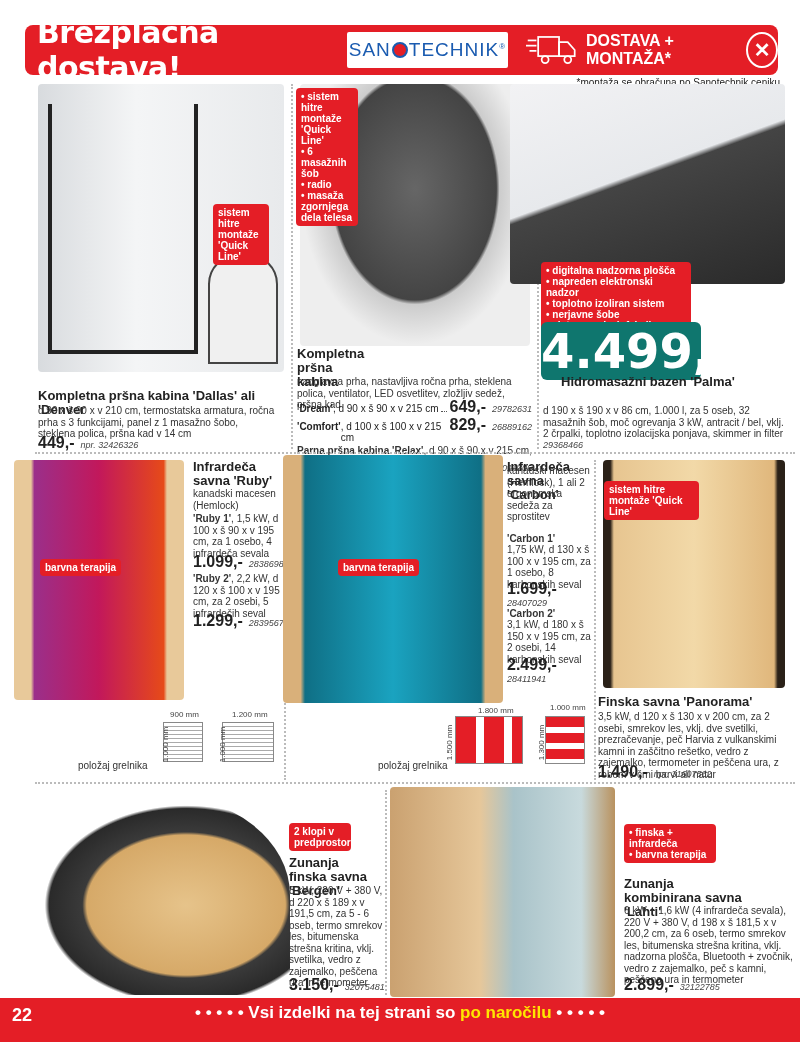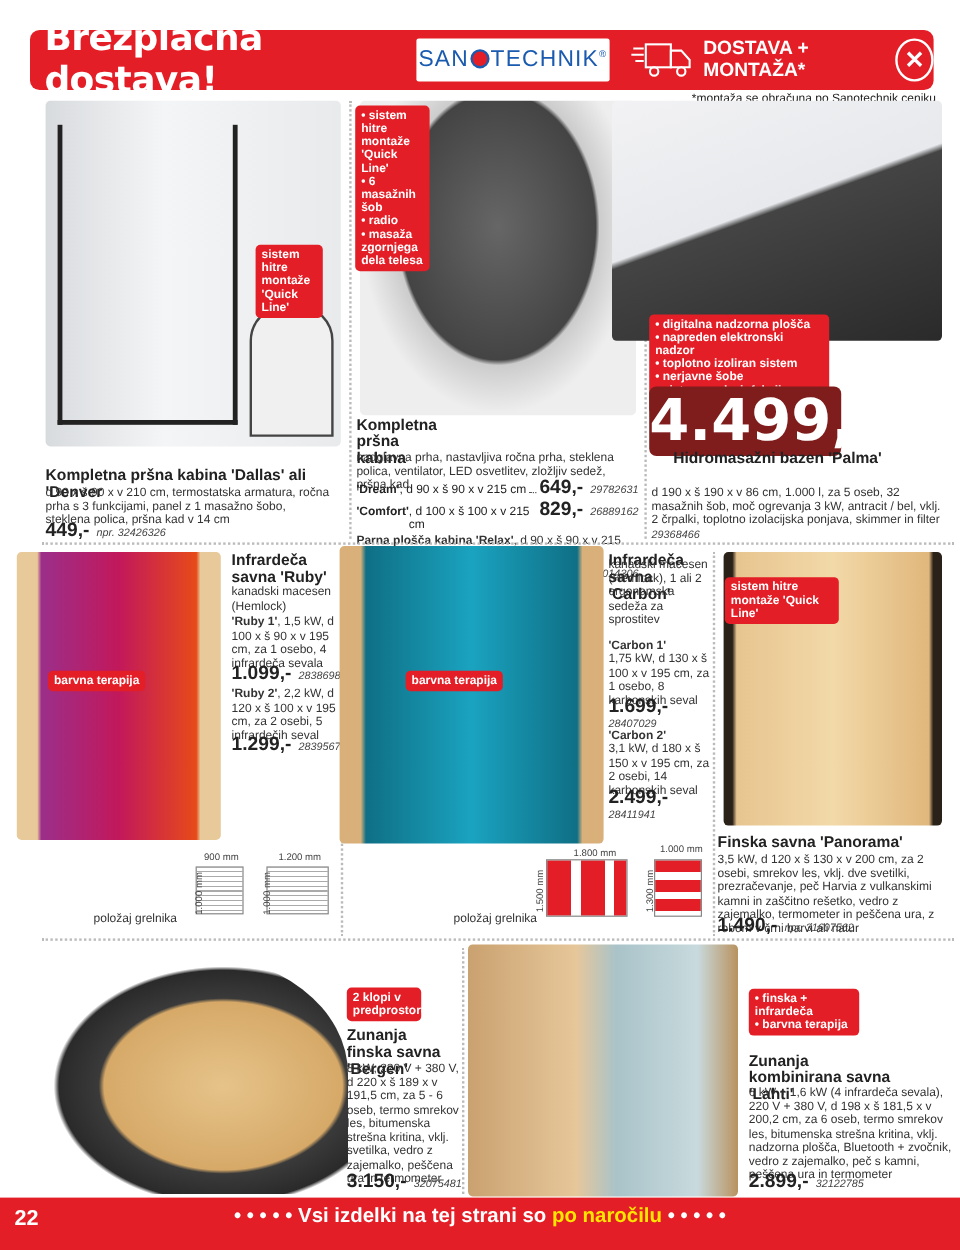--- a/index.html
+++ b/index.html
@@ -18,21 +18,21 @@
   .redtag { background: #e41e26; color: #fff; font-weight: bold; font-size: 10px; line-height: 11px; padding: 3px 5px; border-radius: 4px; }
   .redtag ul { list-style: none; }
   .redtag li::before { content: "• "; }
   .ptitle { font-weight: bold; font-size: 13px; line-height: 14px; color: #222; }
   .pdesc { font-size: 10px; line-height: 11.5px; color: #333; }
   .price { font-weight: bold; font-size: 16px; color: #222; }
   .code { font-size: 9px; font-style: italic; color: #444; margin-left: 6px; font-weight: normal; }
   .vline { border-left: 2px dotted #bbb; }
   .hline { border-top: 2px dotted #bbb; }
   .bold { font-weight: bold; }
-  .bigprice { left: 541px; top: 322px; width: 160px; height: 58px; background: #7f1d1d; border-radius: 6px; color: #fff; font-weight: bold; font-size: 48px; text-align: center; line-height: 58px; font-family: "DejaVu Sans", sans-serif; }
+  .bigprice { left: 541px; top: 322px; width: 160px; height: 58px; background: #0f766e; border-radius: 6px; color: #fff; font-weight: bold; font-size: 48px; text-align: center; line-height: 58px; font-family: "DejaVu Sans", sans-serif; }
   .footer { left: 0; top: 998px; width: 800px; height: 44px; background: #e41e26; }
   .pagenum { left: 12px; top: 1005px; color: #fff; font-weight: bold; font-size: 18px; }
   .footer-text { left: 0; width: 800px; top: 1003px; text-align: center; color: #fff; font-weight: bold; font-size: 17px; }
   .footer-text .yl { color: #ffe600; }
   .row-line { display: flex; align-items: baseline; font-size: 10px; }
   .leader { flex: 1; border-bottom: 1px dotted #555; margin: 0 2px; height: 1px; }
   .dim { border: 1px solid #888; background: repeating-linear-gradient(#fff 0 3px, #aaa 3px 4px); }
   .dimlabel { font-size: 8px; color: #444; }
 </style>
 </head>
@@ -91,21 +91,21 @@
       <span class="price">649,-</span>
       <span class="code">29782631</span>
   </div>
   <div class="row-line">
     <span class="bold">'Comfort'</span>
       <span>, d 100 x š 100 x v 215 cm</span>
       <span class="leader"></span>
       <span class="price">829,-</span>
       <span class="code">26889162</span>
   </div>
-  <div class="pdesc" style="margin-top:2px;"><span class="bold">Parna plošča kabina 'Relax'</span><span>, d 90 x š 90 x v 215 cm,</span></div>
+  <div class="pdesc" style="margin-top:2px;"><span class="bold">Parna pršna kabina 'Relax'</span><span>, d 90 x š 90 x v 215 cm,</span></div>
   <div class="row-line">
     <span>s parnim generatorjem</span>
       <span class="leader"></span>
       <span class="price">1.049,-</span>
       <span class="code">22014306</span>
   </div>
 </div>
 
 <div class="abs vline" style="left:537px;top:84px;height:365px;"></div>
 

